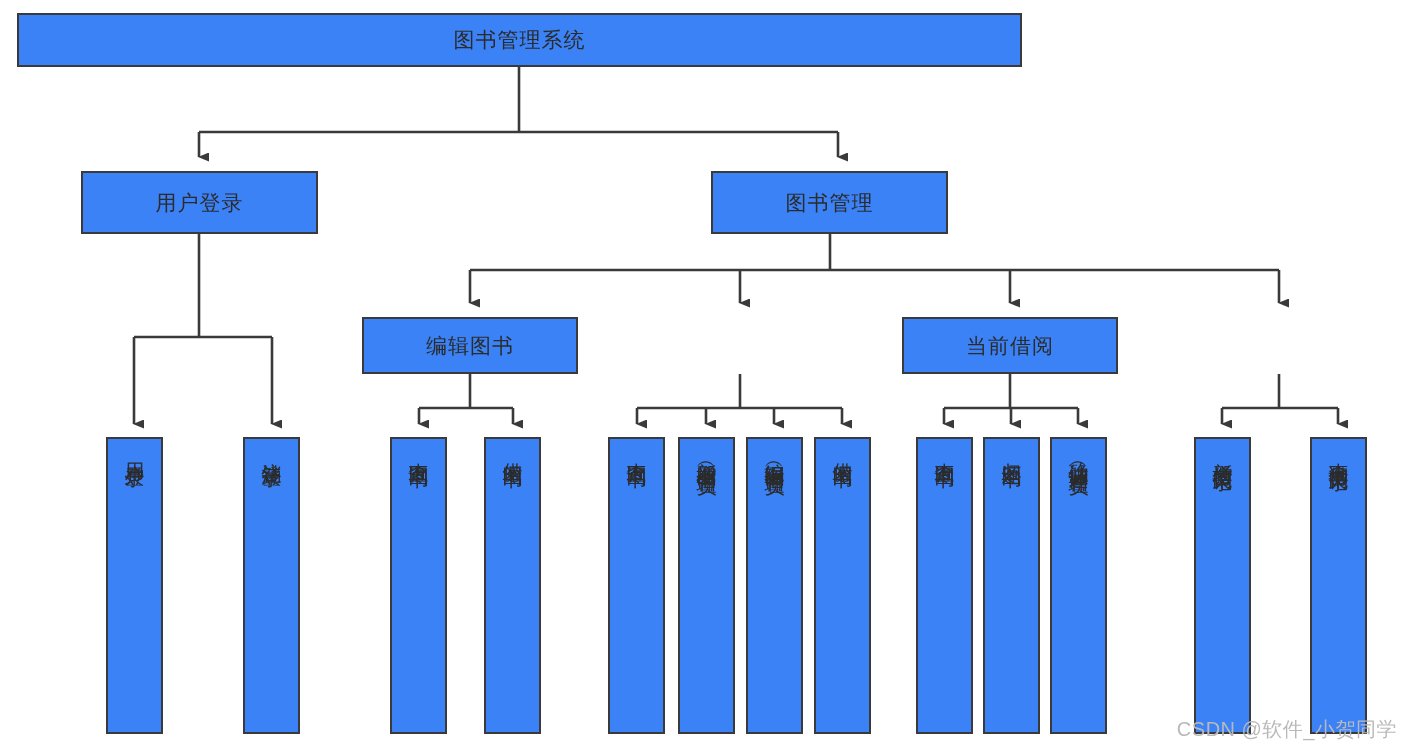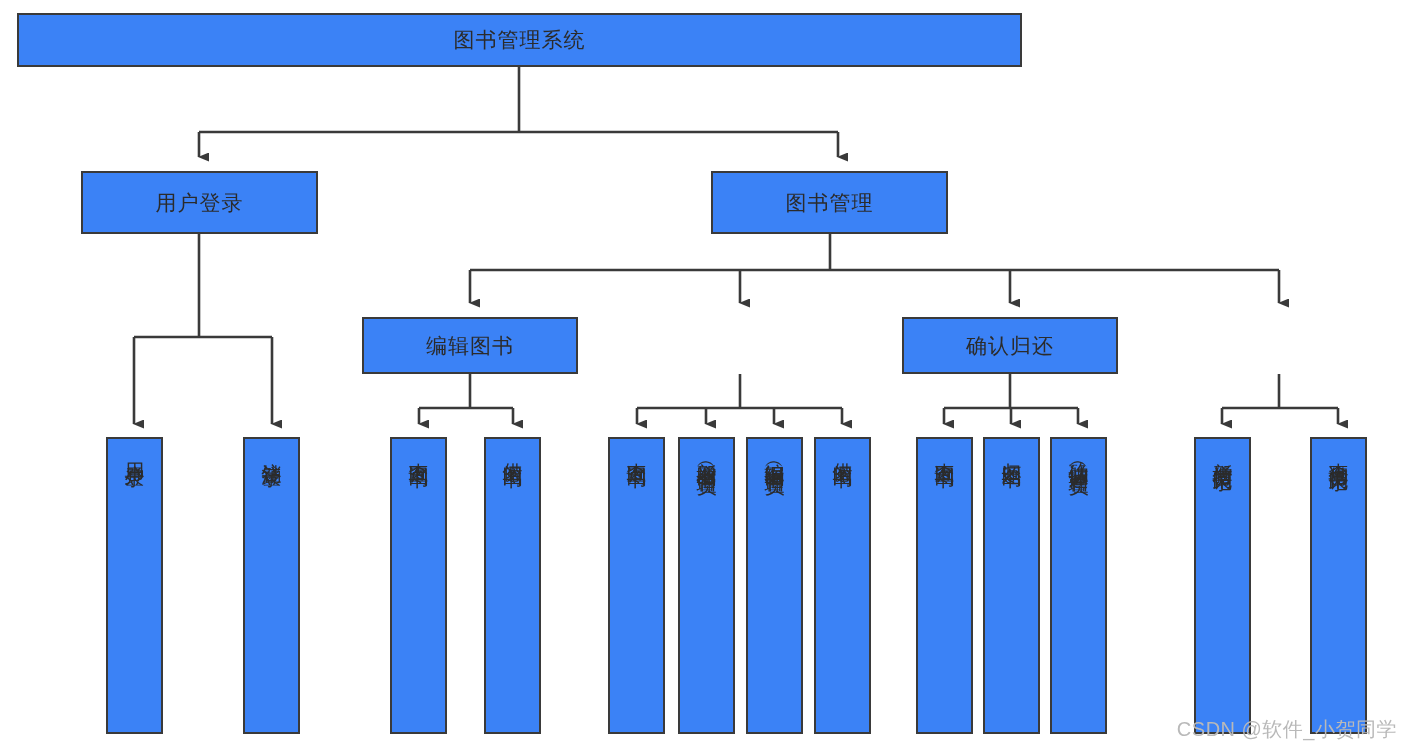--- a/index.html
+++ b/index.html
@@ -120,21 +120,21 @@
       <path d="M1338,408 L1338,424" marker-end="url(#arrowhead)"></path>
     </g>
   </svg>
 
   <div class="node node-h" style="left:17px; top:13px; width:1005px; height:54px;">图书管理系统</div>
 
   <div class="node node-h" style="left:81px; top:171px; width:237px; height:63px;">用户登录</div>
   <div class="node node-h" style="left:711px; top:171px; width:237px; height:63px;">图书管理</div>
 
   <div class="node node-h" style="left:362px; top:317px; width:216px; height:57px;">编辑图书</div>
-  <div class="node node-h" style="left:902px; top:317px; width:216px; height:57px;">确认归还</div>
+  <div class="node node-h" style="left:902px; top:317px; width:216px; height:57px;">当前借阅</div>
 
   <div class="node node-v" style="left:106px; top:437px; width:57px; height:297px;">
     <span class="vtext">用户登录</span>
   </div>
   <div class="node node-v" style="left:243px; top:437px; width:57px; height:297px;">
     <span class="vtext">注销登录</span>
   </div>
 
   <div class="node node-v" style="left:390px; top:437px; width:57px; height:297px;">
     <span class="vtext">查询图书</span>

